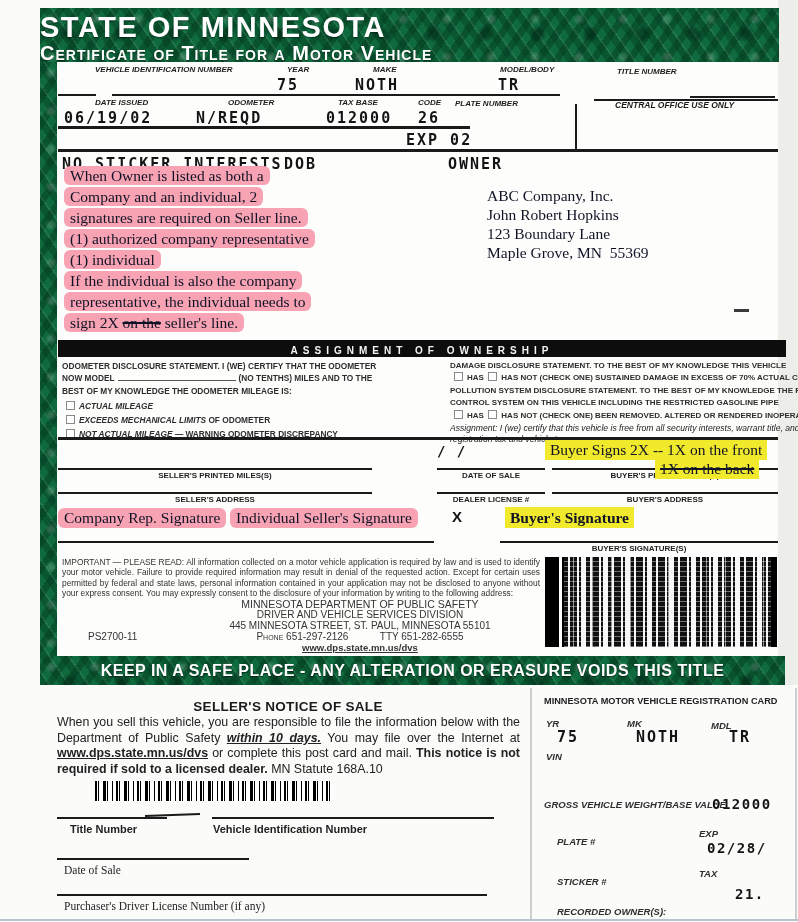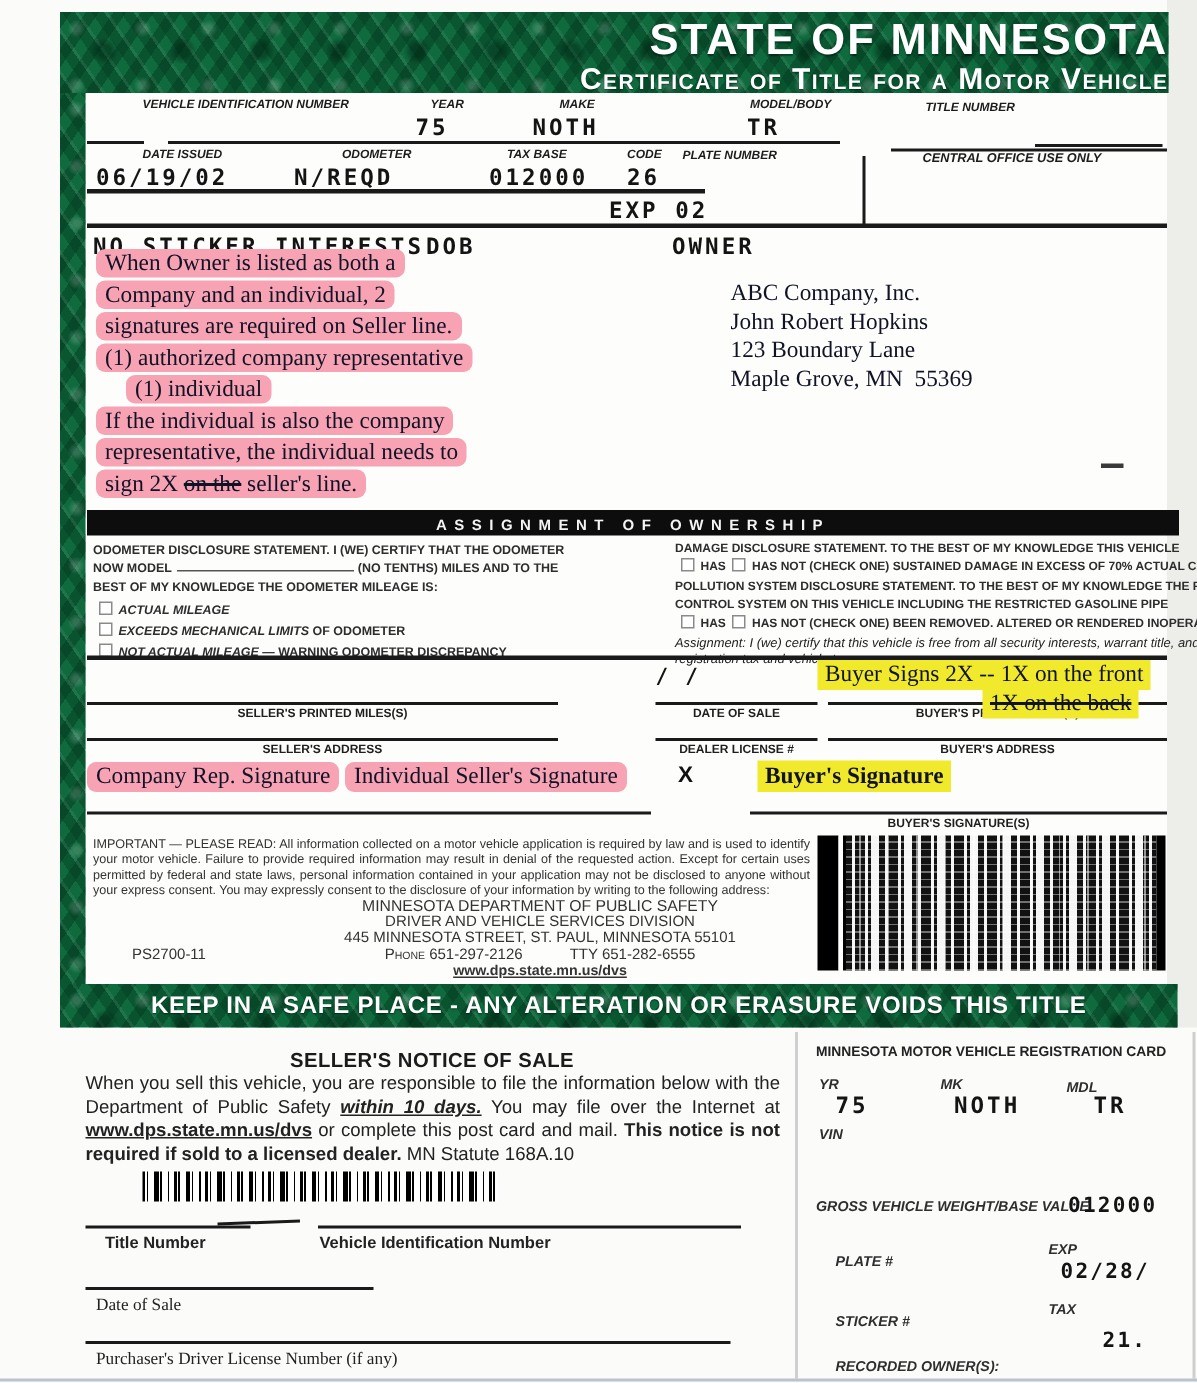--- a/index.html
+++ b/index.html
@@ -40,21 +40,21 @@
 </style>
 </head>
 <body>
 
 <div class="page">
 
   <div class="abs" style="left:778px;top:0;width:20px;height:685px;background:#ededea;"></div>
 
   <div class="abs" style="left:57px;top:62px;width:721px;height:594px;background:#fdfdfc;"></div>
 
-  <div class="abs green" style="left:40px;top:8px;width:739px;height:54px;text-align:right;color:#fff;">
+  <div class="abs green" style="left:40px;top:8px;width:739px;height:54px;text-align:left;color:#fff;">
     <div style="font:700 29px/1 'Liberation Sans',sans-serif;letter-spacing:1.5px;margin-top:5px;text-shadow:0 1px 1px rgba(0,0,0,.4);">STATE OF MINNESOTA</div>
     <div style="font:700 20px/1 'Liberation Sans',sans-serif;font-variant:small-caps;letter-spacing:1px;margin-top:1px;text-shadow:0 1px 1px rgba(0,0,0,.4);">Certificate of Title for a Motor Vehicle</div>
   </div>
 
   <div class="abs green" style="left:40px;top:62px;width:17px;height:594px;"></div>
 
   <div class="abs flabel" style="left:95px;top:66px;">VEHICLE IDENTIFICATION NUMBER</div>
   <div class="abs flabel" style="left:287px;top:66px;">YEAR</div>
   <div class="abs flabel" style="left:373px;top:66px;">MAKE</div>
   <div class="abs flabel" style="left:500px;top:66px;">MODEL/BODY</div>
@@ -88,21 +88,21 @@
 
   <div class="abs mono v15" style="left:62px;top:155px;">NO STICKER INTERESTS</div>
   <div class="abs mono v15" style="left:284px;top:155px;">DOB</div>
   <div class="abs mono v15" style="left:448px;top:155px;">OWNER</div>
 
   <div class="abs" style="left:64px;top:166px;">
     <div class="hl-pink serif" style="font-size:15.5px;line-height:17px;margin-bottom:2px;">When Owner is listed as both a</div>
     <div class="hl-pink serif" style="font-size:15.5px;line-height:17px;margin-bottom:2px;">Company and an individual, 2</div>
     <div class="hl-pink serif" style="font-size:15.5px;line-height:17px;margin-bottom:2px;">signatures are required on Seller line.</div>
     <div class="hl-pink serif" style="font-size:15.5px;line-height:17px;margin-bottom:2px;">(1) authorized company representative</div>
-    <div class="hl-pink serif" style="font-size:15.5px;line-height:17px;margin-bottom:2px;margin-left:20px;">(1) individual</div>
+    <div class="hl-pink serif" style="font-size:15.5px;line-height:17px;margin-bottom:2px;">(1) individual</div>
     <div class="hl-pink serif" style="font-size:15.5px;line-height:17px;margin-bottom:2px;">If the individual is also the company</div>
     <div class="hl-pink serif" style="font-size:15.5px;line-height:17px;margin-bottom:2px;">representative, the individual needs to</div>
     <div class="hl-pink serif" style="font-size:15.5px;line-height:17px;">
       <span>sign 2X </span>
         <span class="strike">on the</span>
         <span> seller's line.</span>
     </div>
   </div>
 
   <div class="abs" style="left:487px;top:186px;">

